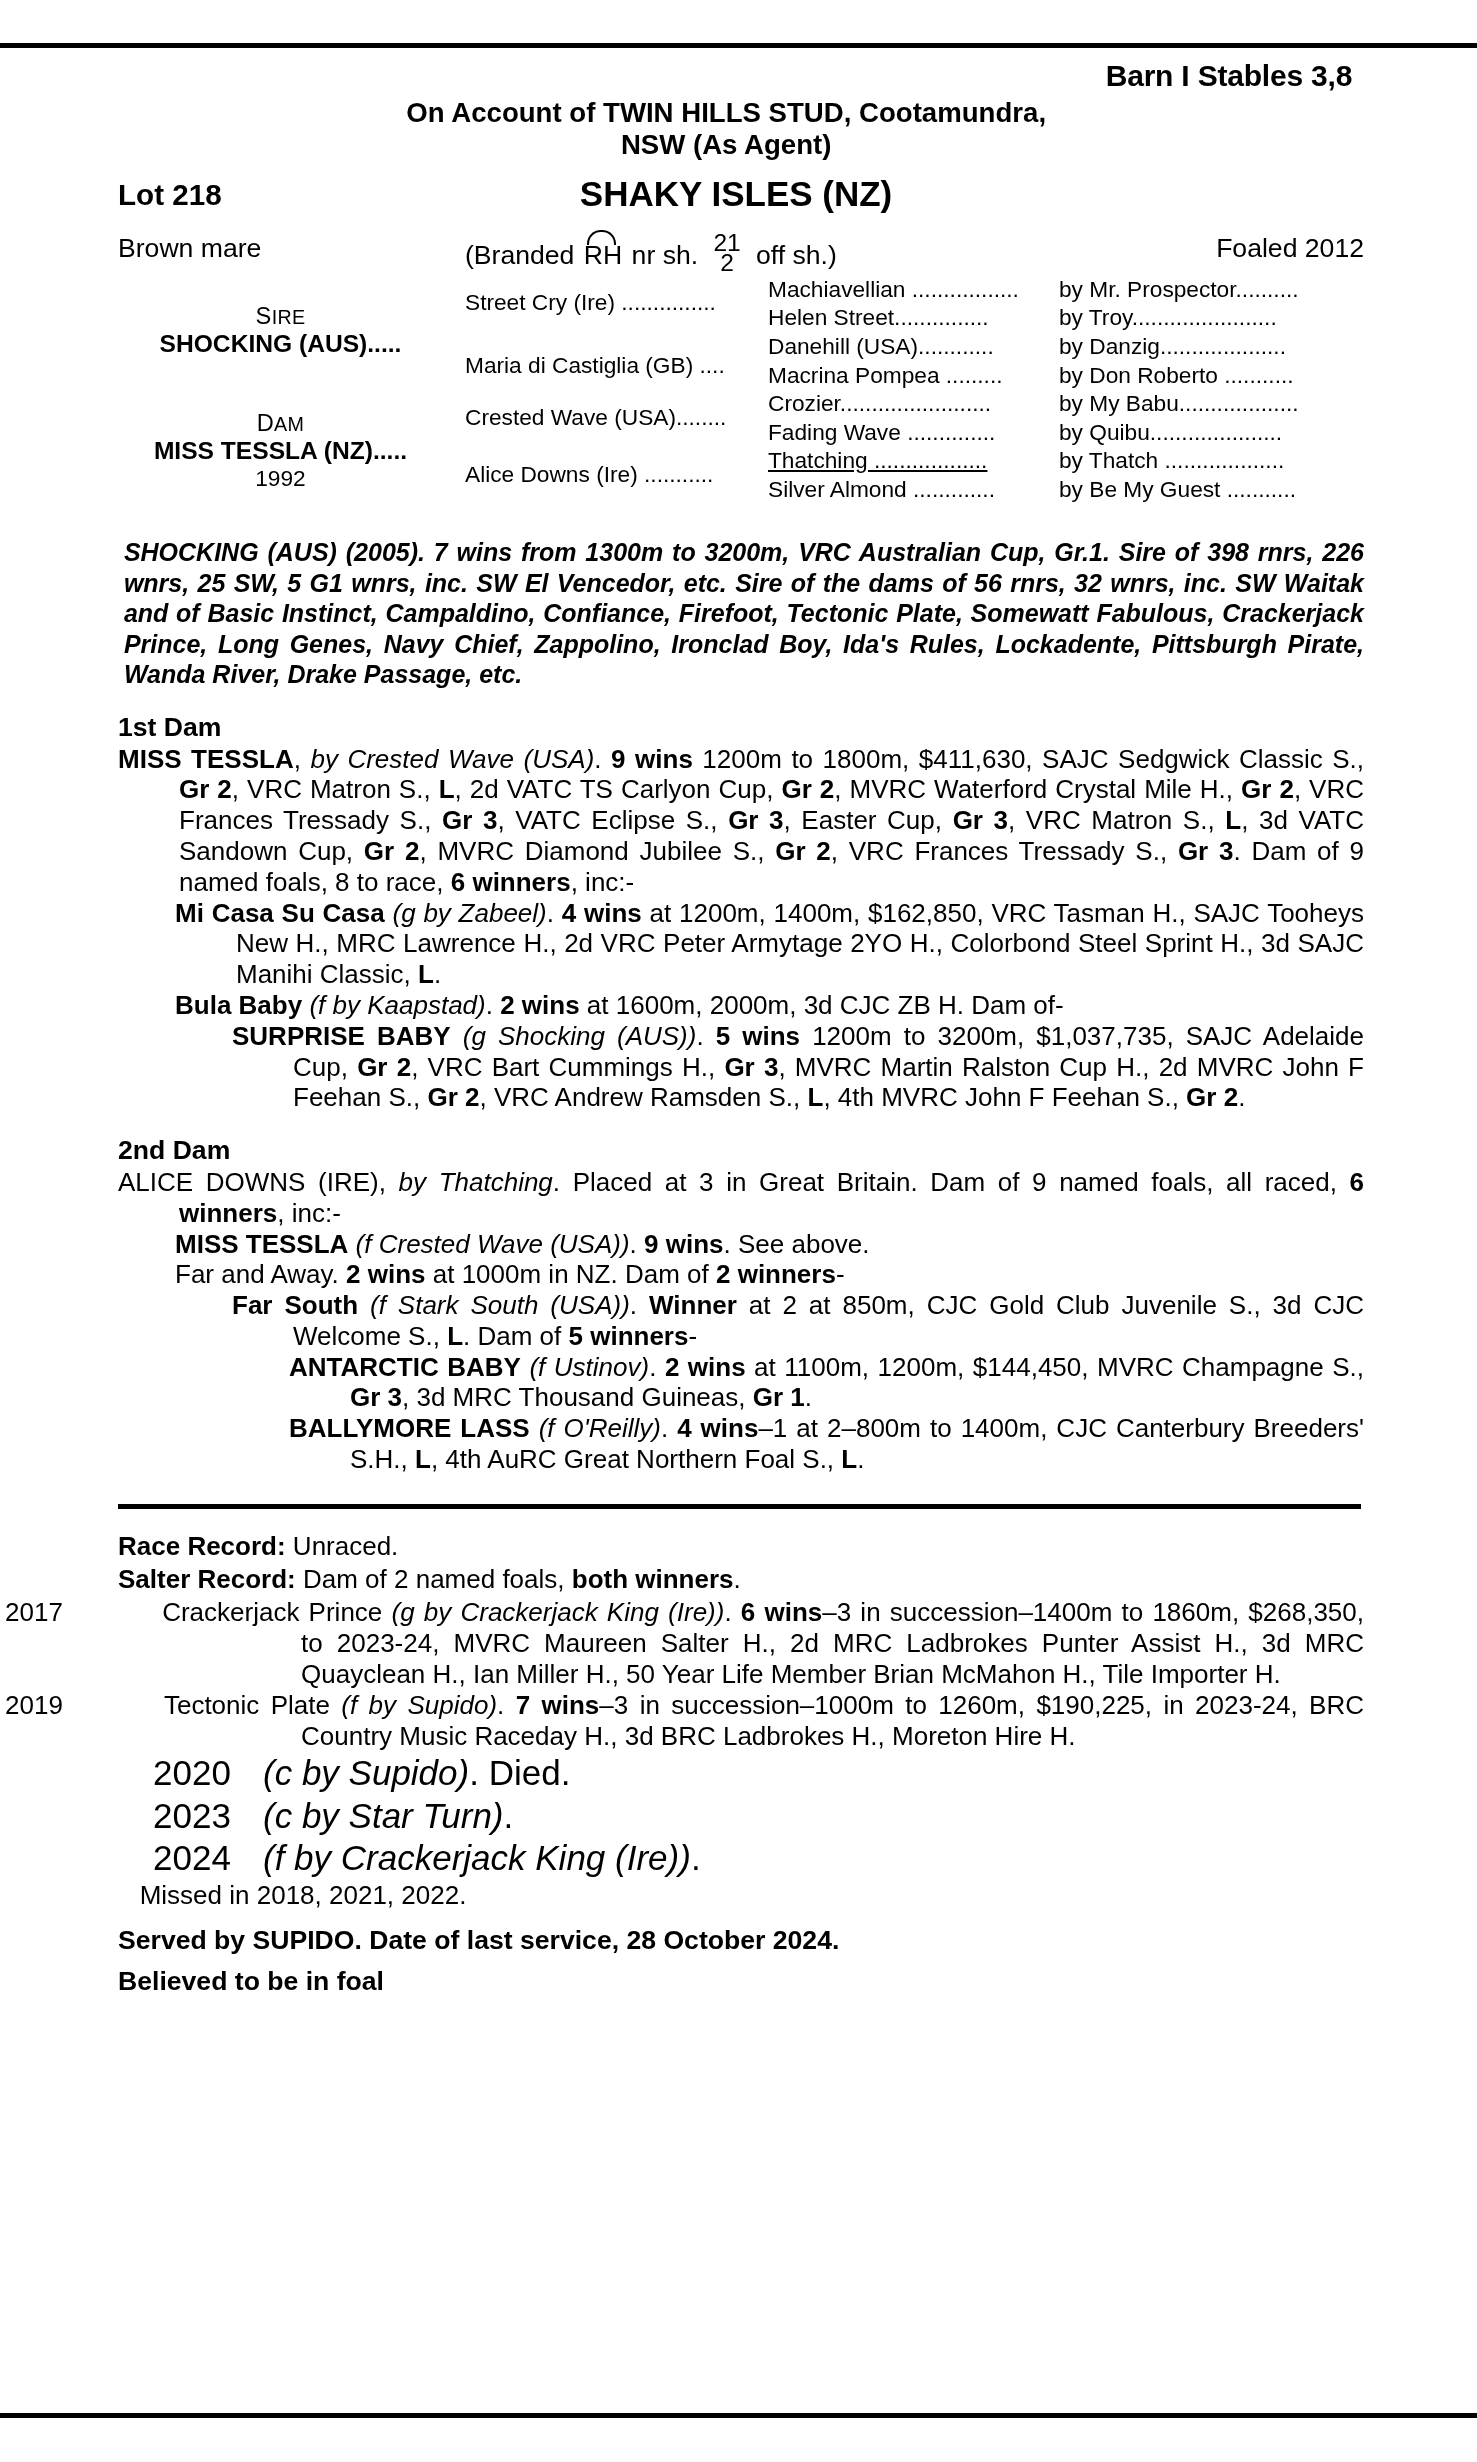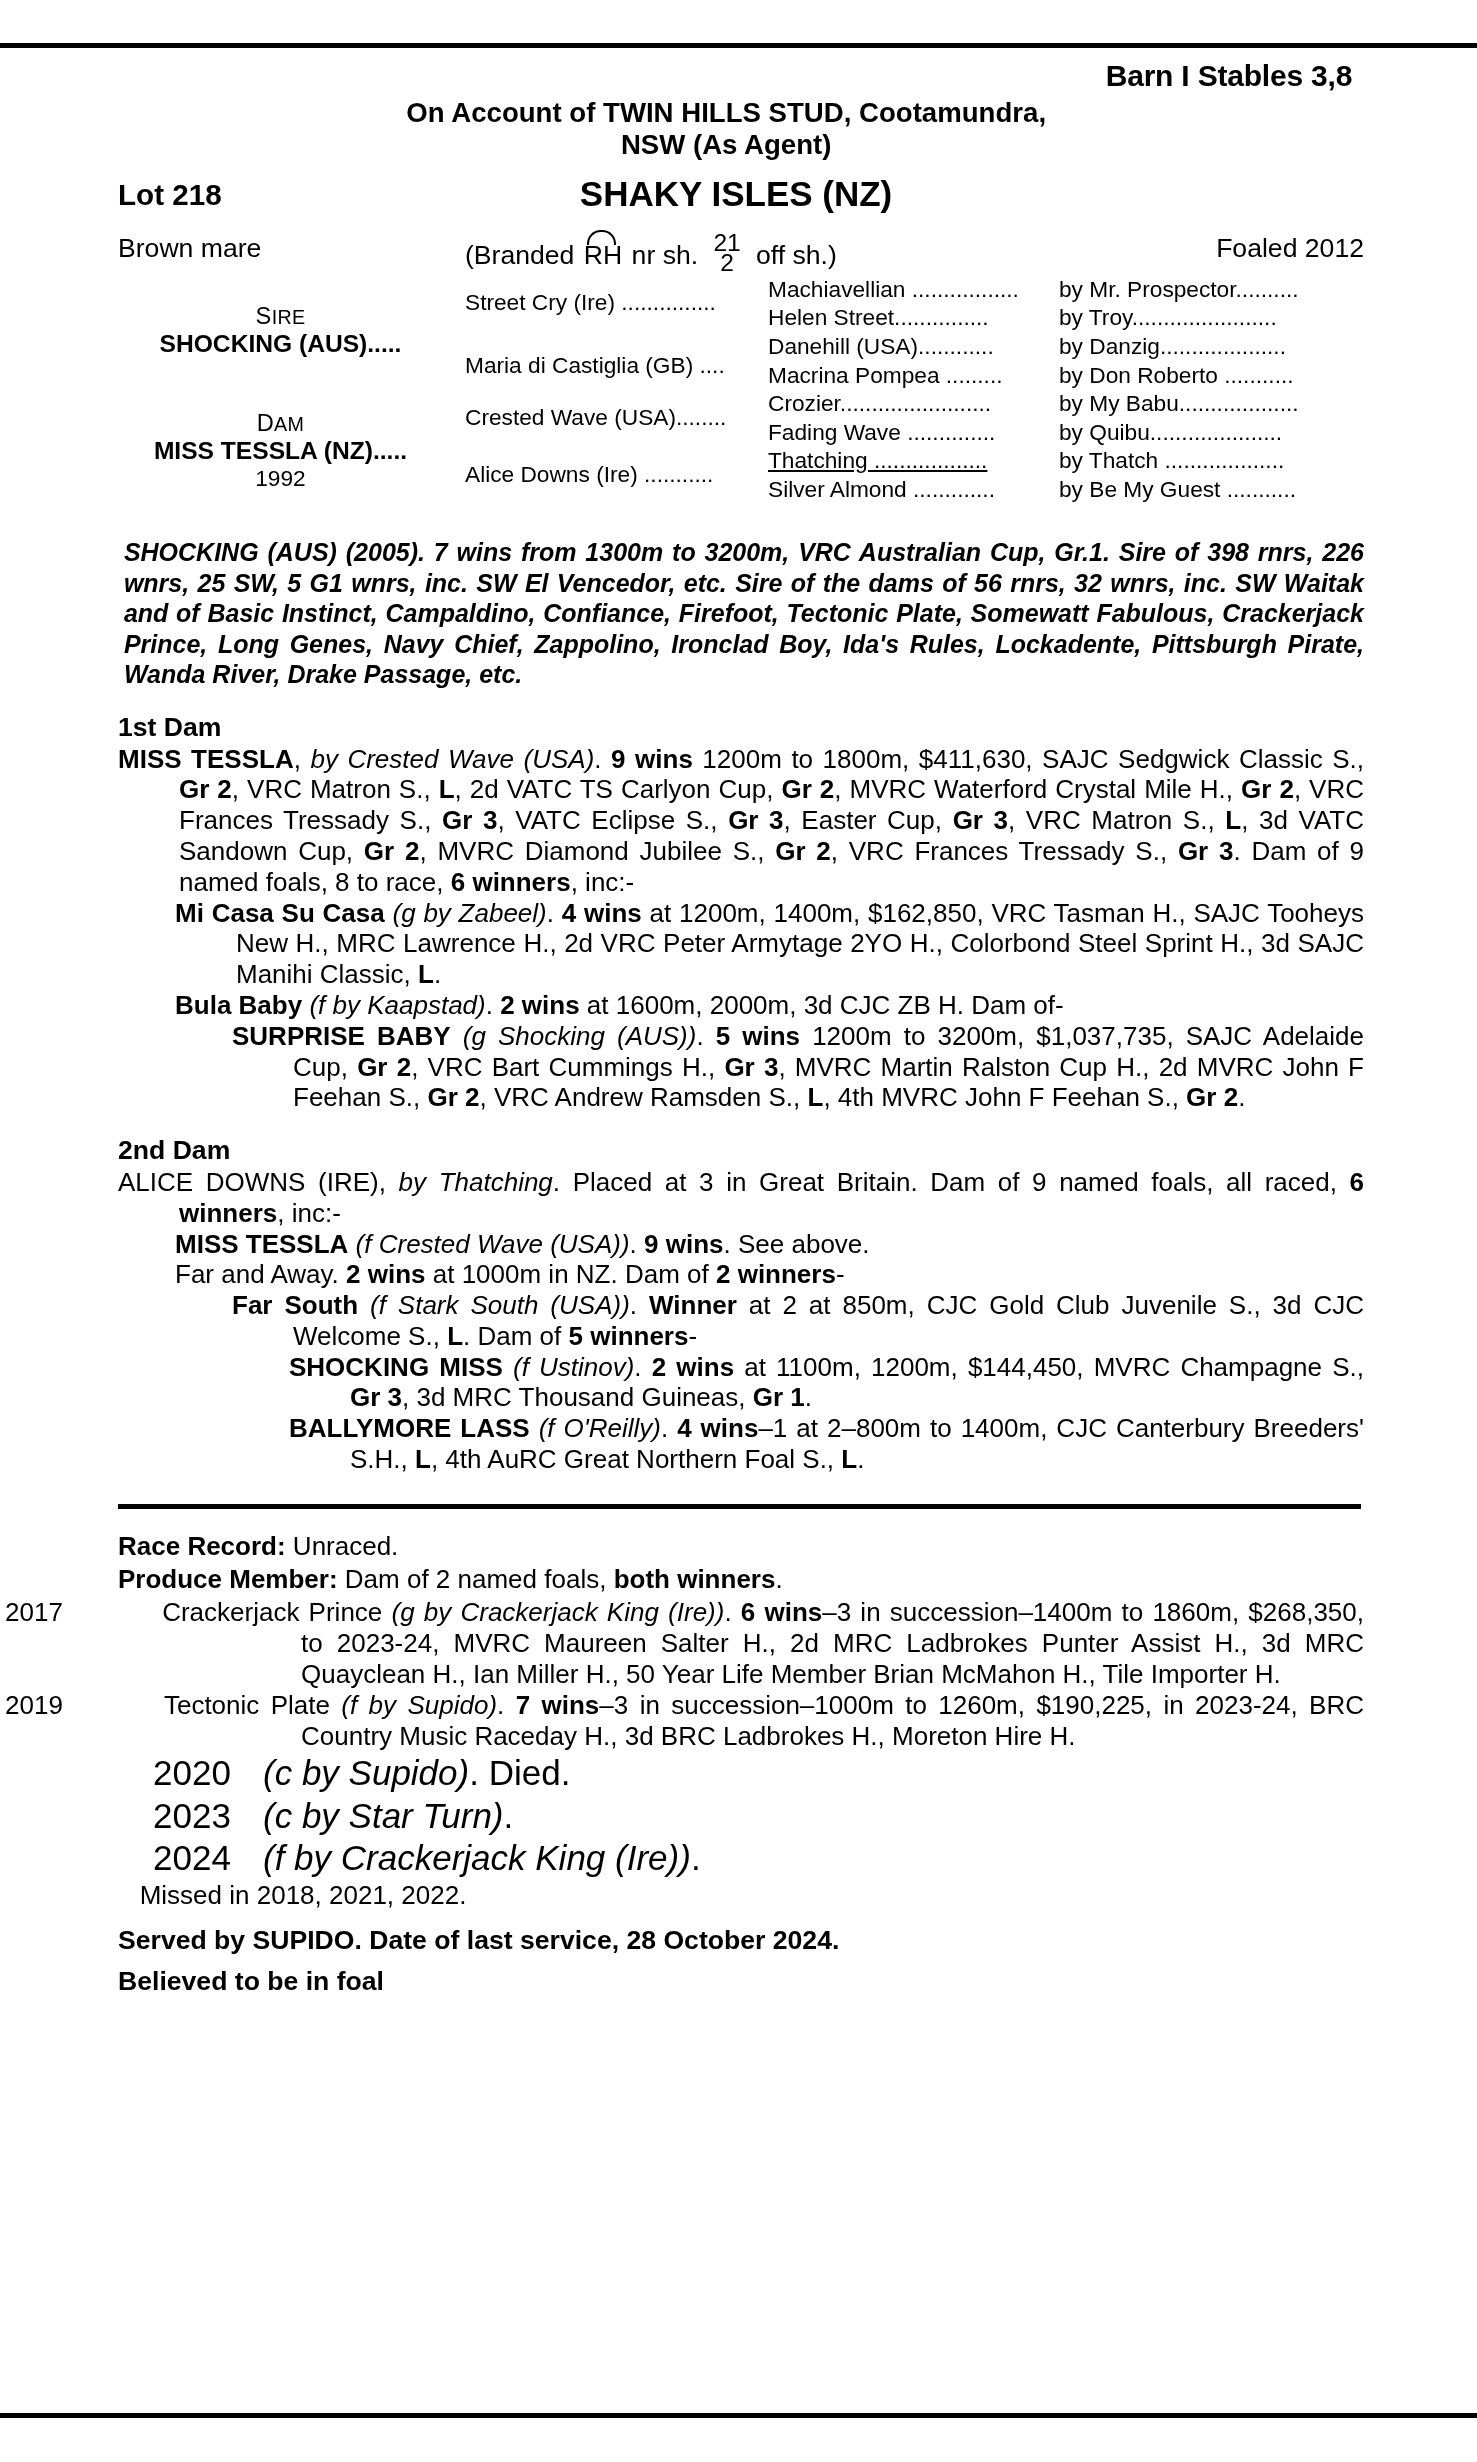--- a/index.html
+++ b/index.html
@@ -347,31 +347,31 @@
     <div class="p lvl2" id="fd-p1"><b>Bula Baby</b> <i>(f by Kaapstad)</i><span>. <b>2 wins</b> at 1600m, 2000m, 3d CJC ZB H. Dam of-</span></div>
     <div class="p lvl3" id="fd-p2"><b>SURPRISE BABY</b> <i>(g Shocking (AUS))</i><span>. <b>5 wins</b> 1200m to 3200m, $1,037,735, SAJC Adelaide Cup, <b>Gr 2</b>, VRC Bart Cummings H., <b>Gr 3</b>, MVRC Martin Ralston Cup H., 2d MVRC John F Feehan S., <b>Gr 2</b>, VRC Andrew Ramsden S., <b>L</b>, 4th MVRC John F Feehan S., <b>Gr 2</b>.</span></div>
 
     <div class="damhead">2nd Dam</div>
 
     <div class="p" id="sd-main"><span>ALICE DOWNS (IRE)</span>, <i>by Thatching</i>. <span>Placed at 3 in Great Britain. Dam of 9 named foals, all raced, <b>6 winners</b>, inc:-</span></div>
 
     <div class="p lvl2 nojust" id="sd-p0"><b>MISS TESSLA</b> <i>(f Crested Wave (USA))</i><span>. <b>9 wins</b>. See above.</span></div>
     <div class="p lvl2 nojust" id="sd-p1"><span>Far and Away.</span><span> <b>2 wins</b> at 1000m in NZ. Dam of <b>2 winners</b>-</span></div>
     <div class="p lvl3" id="sd-p2"><b>Far South</b> <i>(f Stark South (USA))</i><span>. <b>Winner</b> at 2 at 850m, CJC Gold Club Juvenile S., 3d CJC Welcome S., <b>L</b>. Dam of <b>5 winners</b>-</span></div>
-    <div class="p lvl4" id="sd-p3"><b>SHOCKING MISS</b> <i>(f Ustinov)</i><span>. <b>2 wins</b> at 1100m, 1200m, $144,450, MVRC Champagne S., <b>Gr 3</b>, 3d MRC Thousand Guineas, <b>Gr 1</b>.</span></div>
+    <div class="p lvl4" id="sd-p3"><b>ANTARCTIC BABY</b> <i>(f Ustinov)</i><span>. <b>2 wins</b> at 1100m, 1200m, $144,450, MVRC Champagne S., <b>Gr 3</b>, 3d MRC Thousand Guineas, <b>Gr 1</b>.</span></div>
     <div class="p lvl4" id="sd-p4"><b>BALLYMORE LASS</b> <i>(f O'Reilly)</i><span>. <b>4 wins</b>–1 at 2–800m to 1400m, CJC Canterbury Breeders' S.H., <b>L</b>, 4th AuRC Great Northern Foal S., <b>L</b>.</span></div>
 
     <div class="divider"></div>
 
     <div class="rec">
       <b>Race Record:</b><span> Unraced.</span>
     </div>
 
     <div class="rec">
-      <b>Produce Member:</b><span> Dam of 2 named foals, </span><b>both winners</b><span>.</span>
+      <b>Salter Record:</b><span> Dam of 2 named foals, </span><b>both winners</b><span>.</span>
     </div>
 
     <div class="produce-item" id="pr0"><span class="yr">2017</span> <span>Crackerjack Prince </span><i>(g by Crackerjack King (Ire))</i><span>. <b>6 wins</b>–3 in succession–1400m to 1860m, $268,350, to 2023-24, MVRC Maureen Salter H., 2d MRC Ladbrokes Punter Assist H., 3d MRC Quayclean H., Ian Miller H., 50 Year Life Member Brian McMahon H., Tile Importer H.</span></div>
     <div class="produce-item" id="pr1"><span class="yr">2019</span> <span>Tectonic Plate </span><i>(f by Supido)</i><span>. <b>7 wins</b>–3 in succession–1000m to 1260m, $190,225, in 2023-24, BRC Country Music Raceday H., 3d BRC Ladbrokes H., Moreton Hire H.</span></div>
 
     <div class="produce-simple" id="ps0"><span class="yr">2020</span><i>(c by Supido)</i><span>. Died.</span></div>
     <div class="produce-simple" id="ps1"><span class="yr">2023</span><i>(c by Star Turn)</i><span>.</span></div>
     <div class="produce-simple" id="ps2"><span class="yr">2024</span><i>(f by Crackerjack King (Ire))</i><span>.</span></div>
 
     <div class="missed">Missed in 2018, 2021, 2022.</div>

